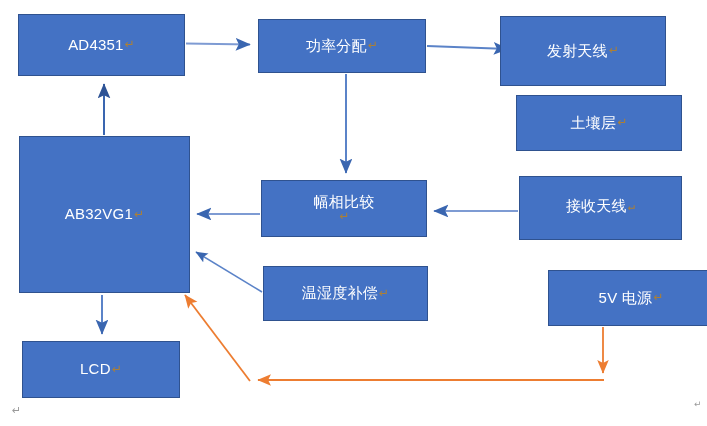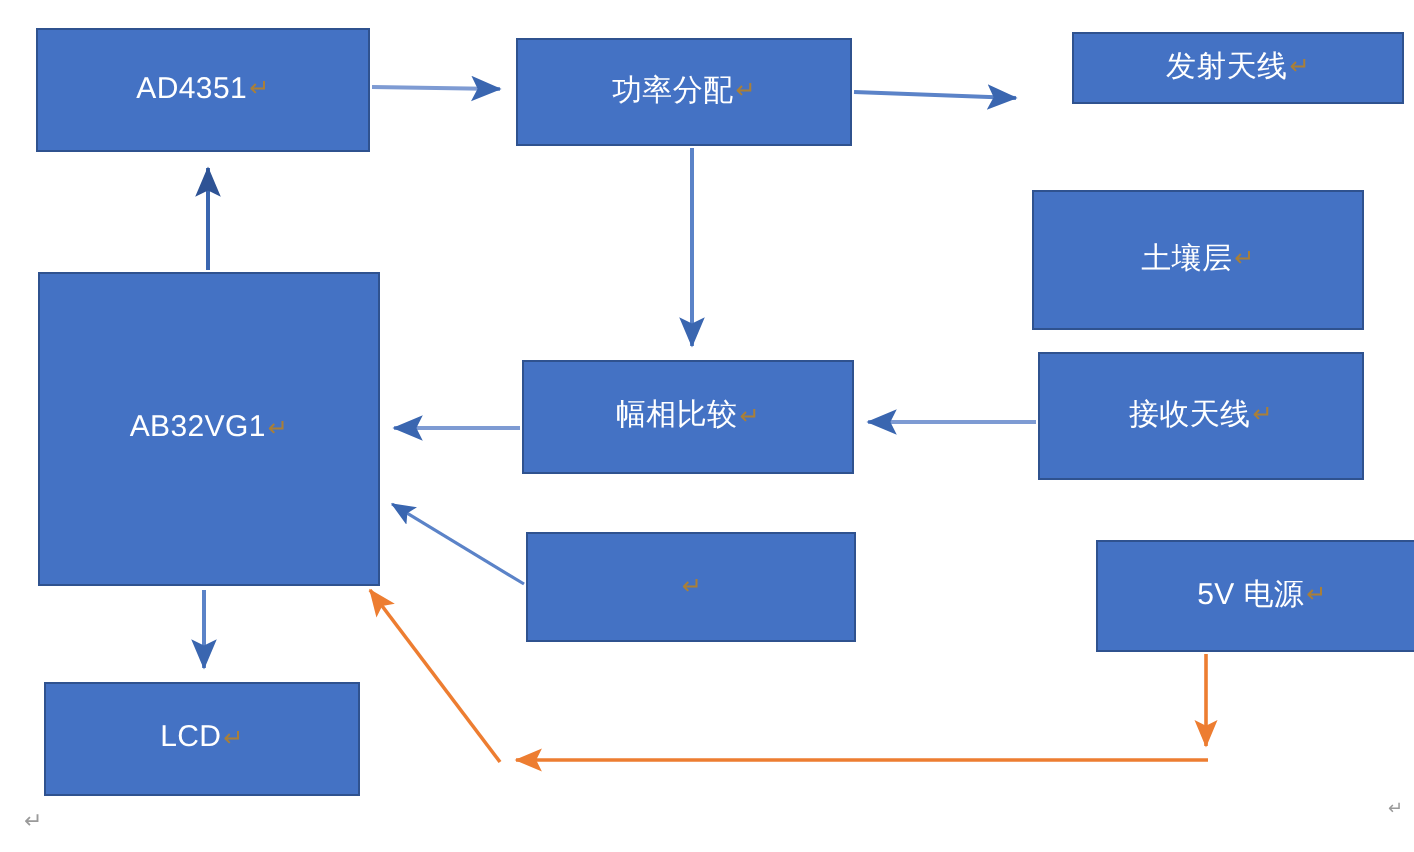--- a/index.html
+++ b/index.html
@@ -110,40 +110,41 @@
   <div class="node" style="left:22px; top:341px; width:158px; height:57px;align-items:center;">
     <span class="label-text">LCD</span>
       <span class="pilcrow">↵</span>
   </div>
 
   <div class="node" style="left:258px; top:19px; width:168px; height:54px;text-align:center;">
     <span class="label-text">功率分配</span>
       <span class="pilcrow">↵</span>
   </div>
 
-  <div class="node" style="left:261px; top:180px; width:166px; height:57px;">
+  <div class="node" style="left:261px; top:180px; width:166px; height:57px;flex-direction:column;">
     <span class="label-text">幅相比较</span>
       <span class="pilcrow">↵</span>
   </div>
 
   <div class="node" style="left:263px; top:266px; width:165px; height:55px;">
+    <span class="label-text">温湿度补偿</span>
       <span class="pilcrow">↵</span>
   </div>
 
-  <div class="node" style="left:536px; top:16px; width:166px; height:36px;text-align:right;">
+  <div class="node" style="left:500px; top:16px; width:166px; height:70px;text-align:right;">
     <span class="label-text">发射天线</span>
       <span class="pilcrow">↵</span>
   </div>
 
-  <div class="node" style="left:516px; top:95px; width:166px; height:70px;">
+  <div class="node" style="left:516px; top:95px; width:166px; height:56px;">
     <span class="label-text">土壤层</span>
       <span class="pilcrow">↵</span>
   </div>
 
-  <div class="node" style="left:519px; top:176px; width:163px; height:64px;">
+  <div class="node" style="left:519px; top:176px; width:163px; height:64px;font-family:Liberation Mono, monospace;">
     <span class="label-text">接收天线</span>
       <span class="pilcrow">↵</span>
   </div>
 
   <div class="node" style="left:548px; top:270px; width:166px; height:56px;">
     <span class="label-text">5V 电源</span>
       <span class="pilcrow">↵</span>
   </div>
 
   <div class="para-mark" style="left:12px; top:404px;">↵</div>

